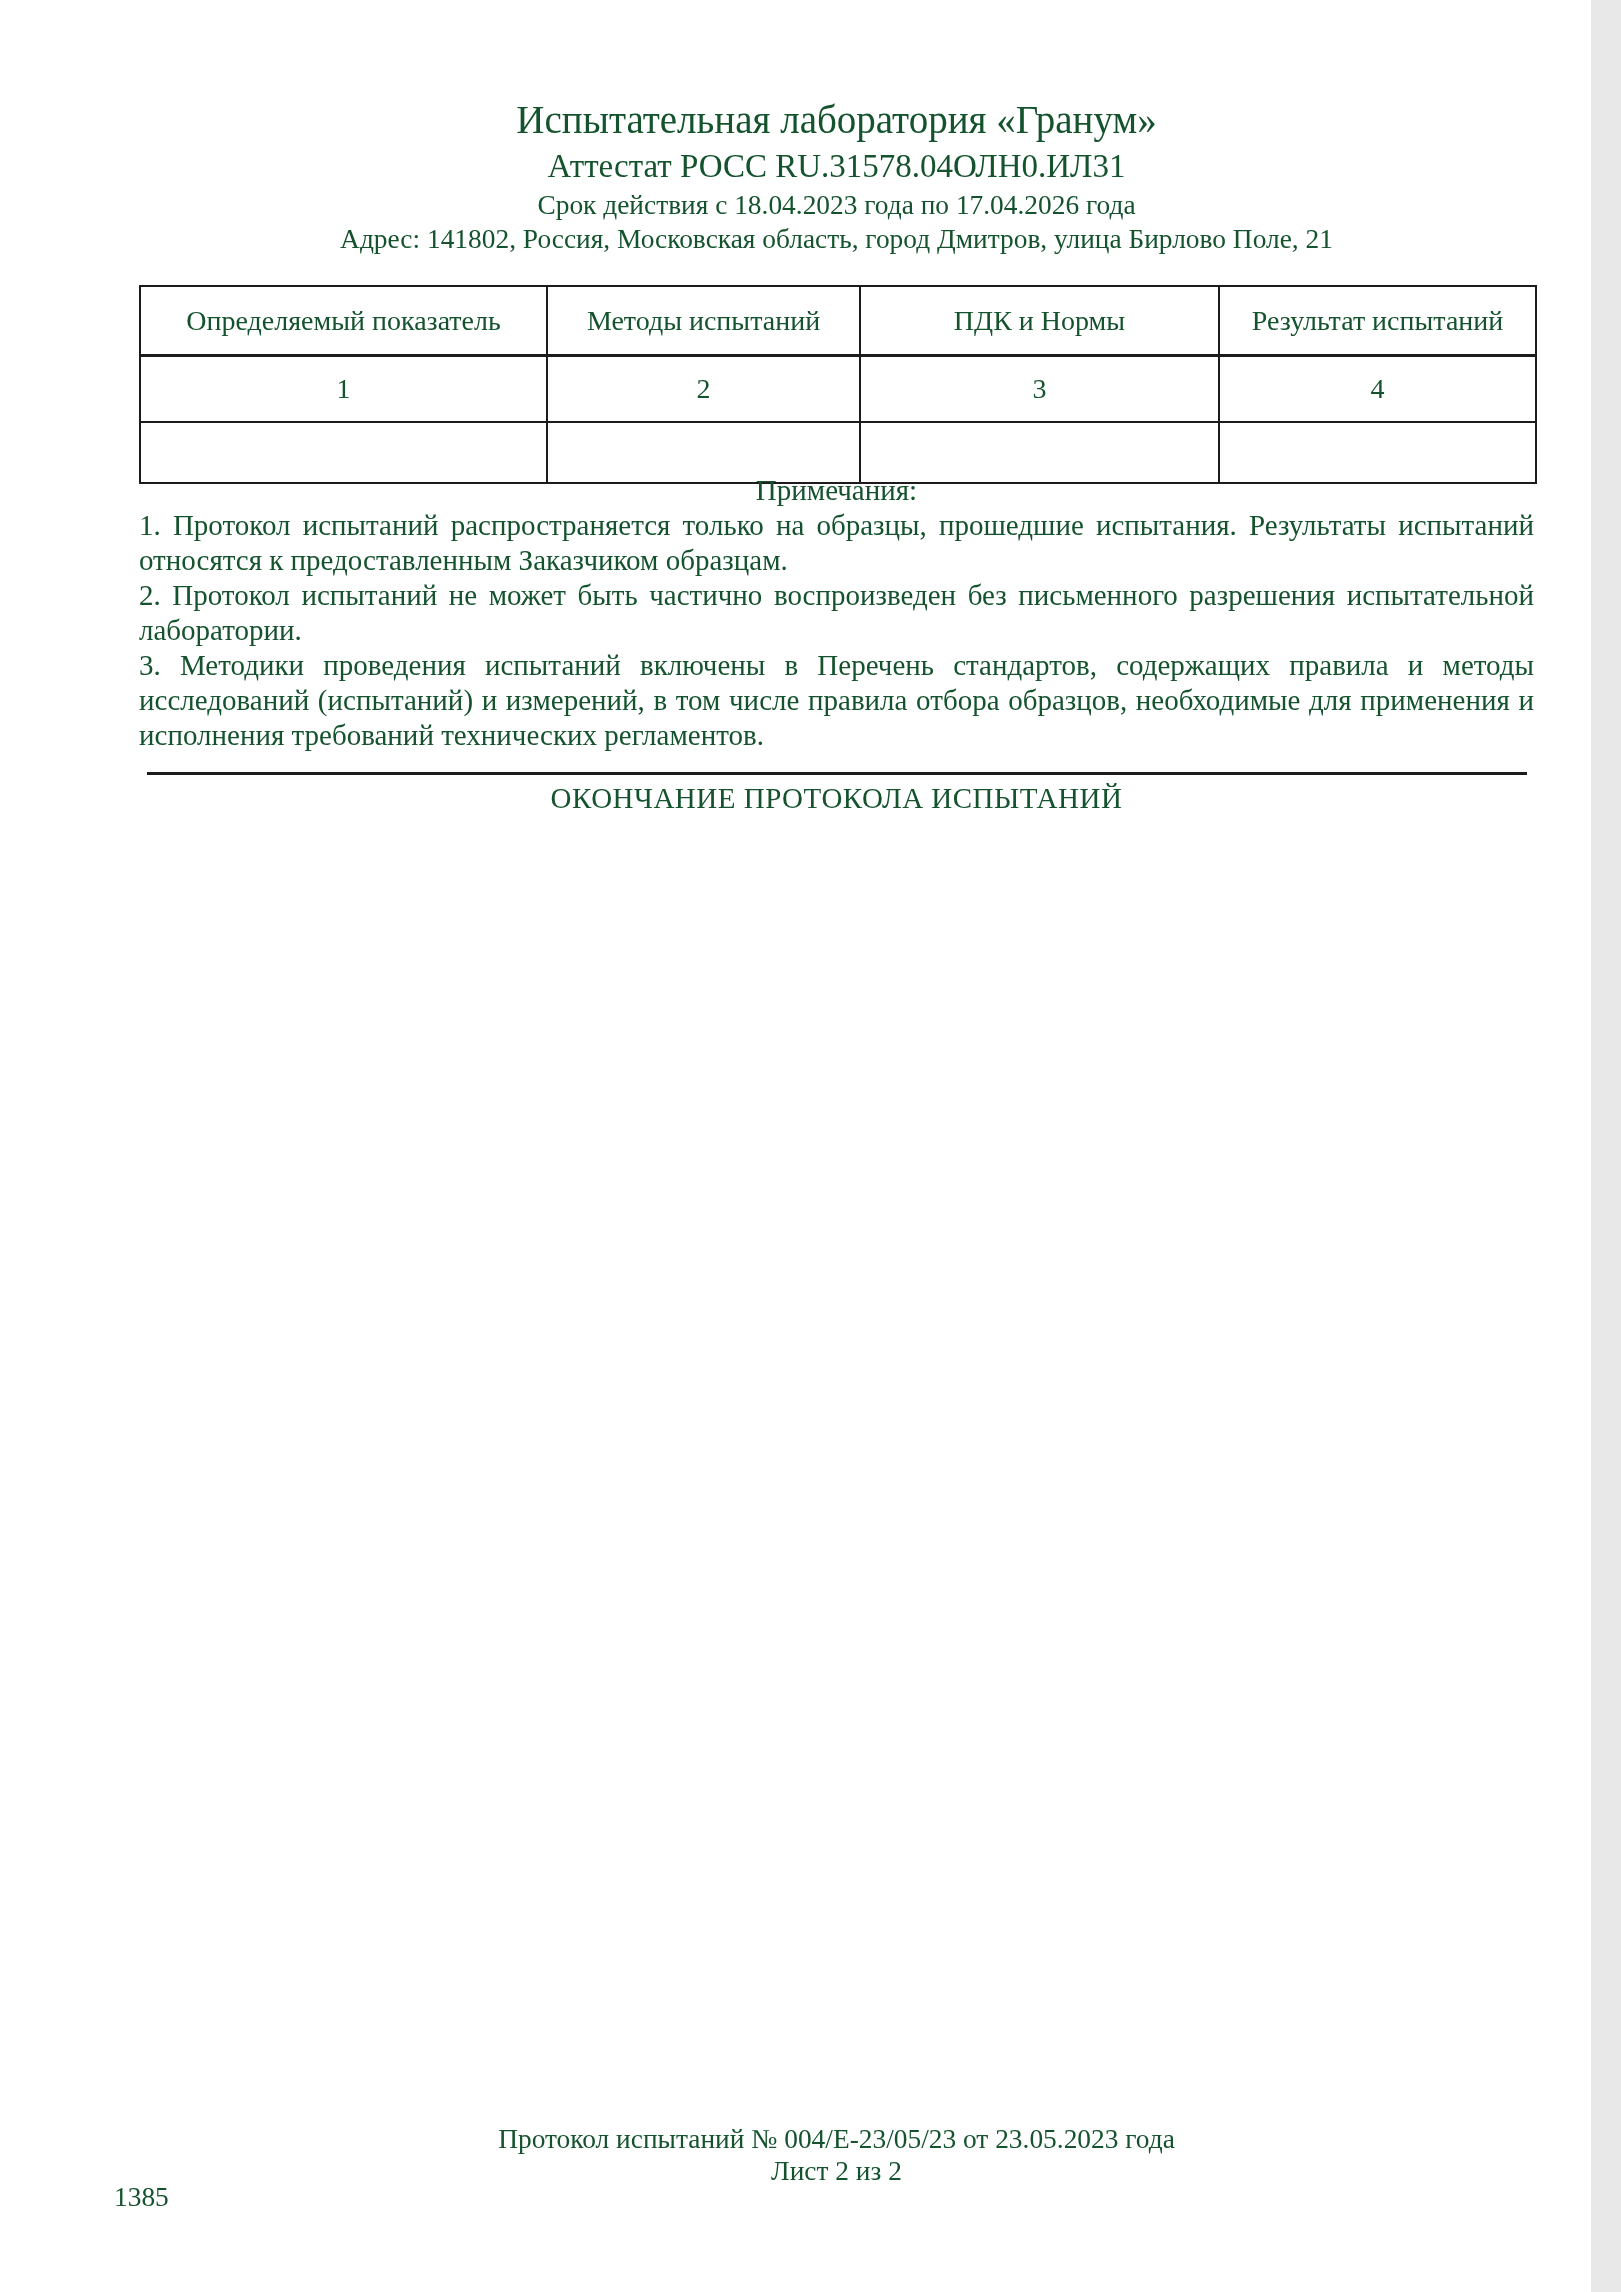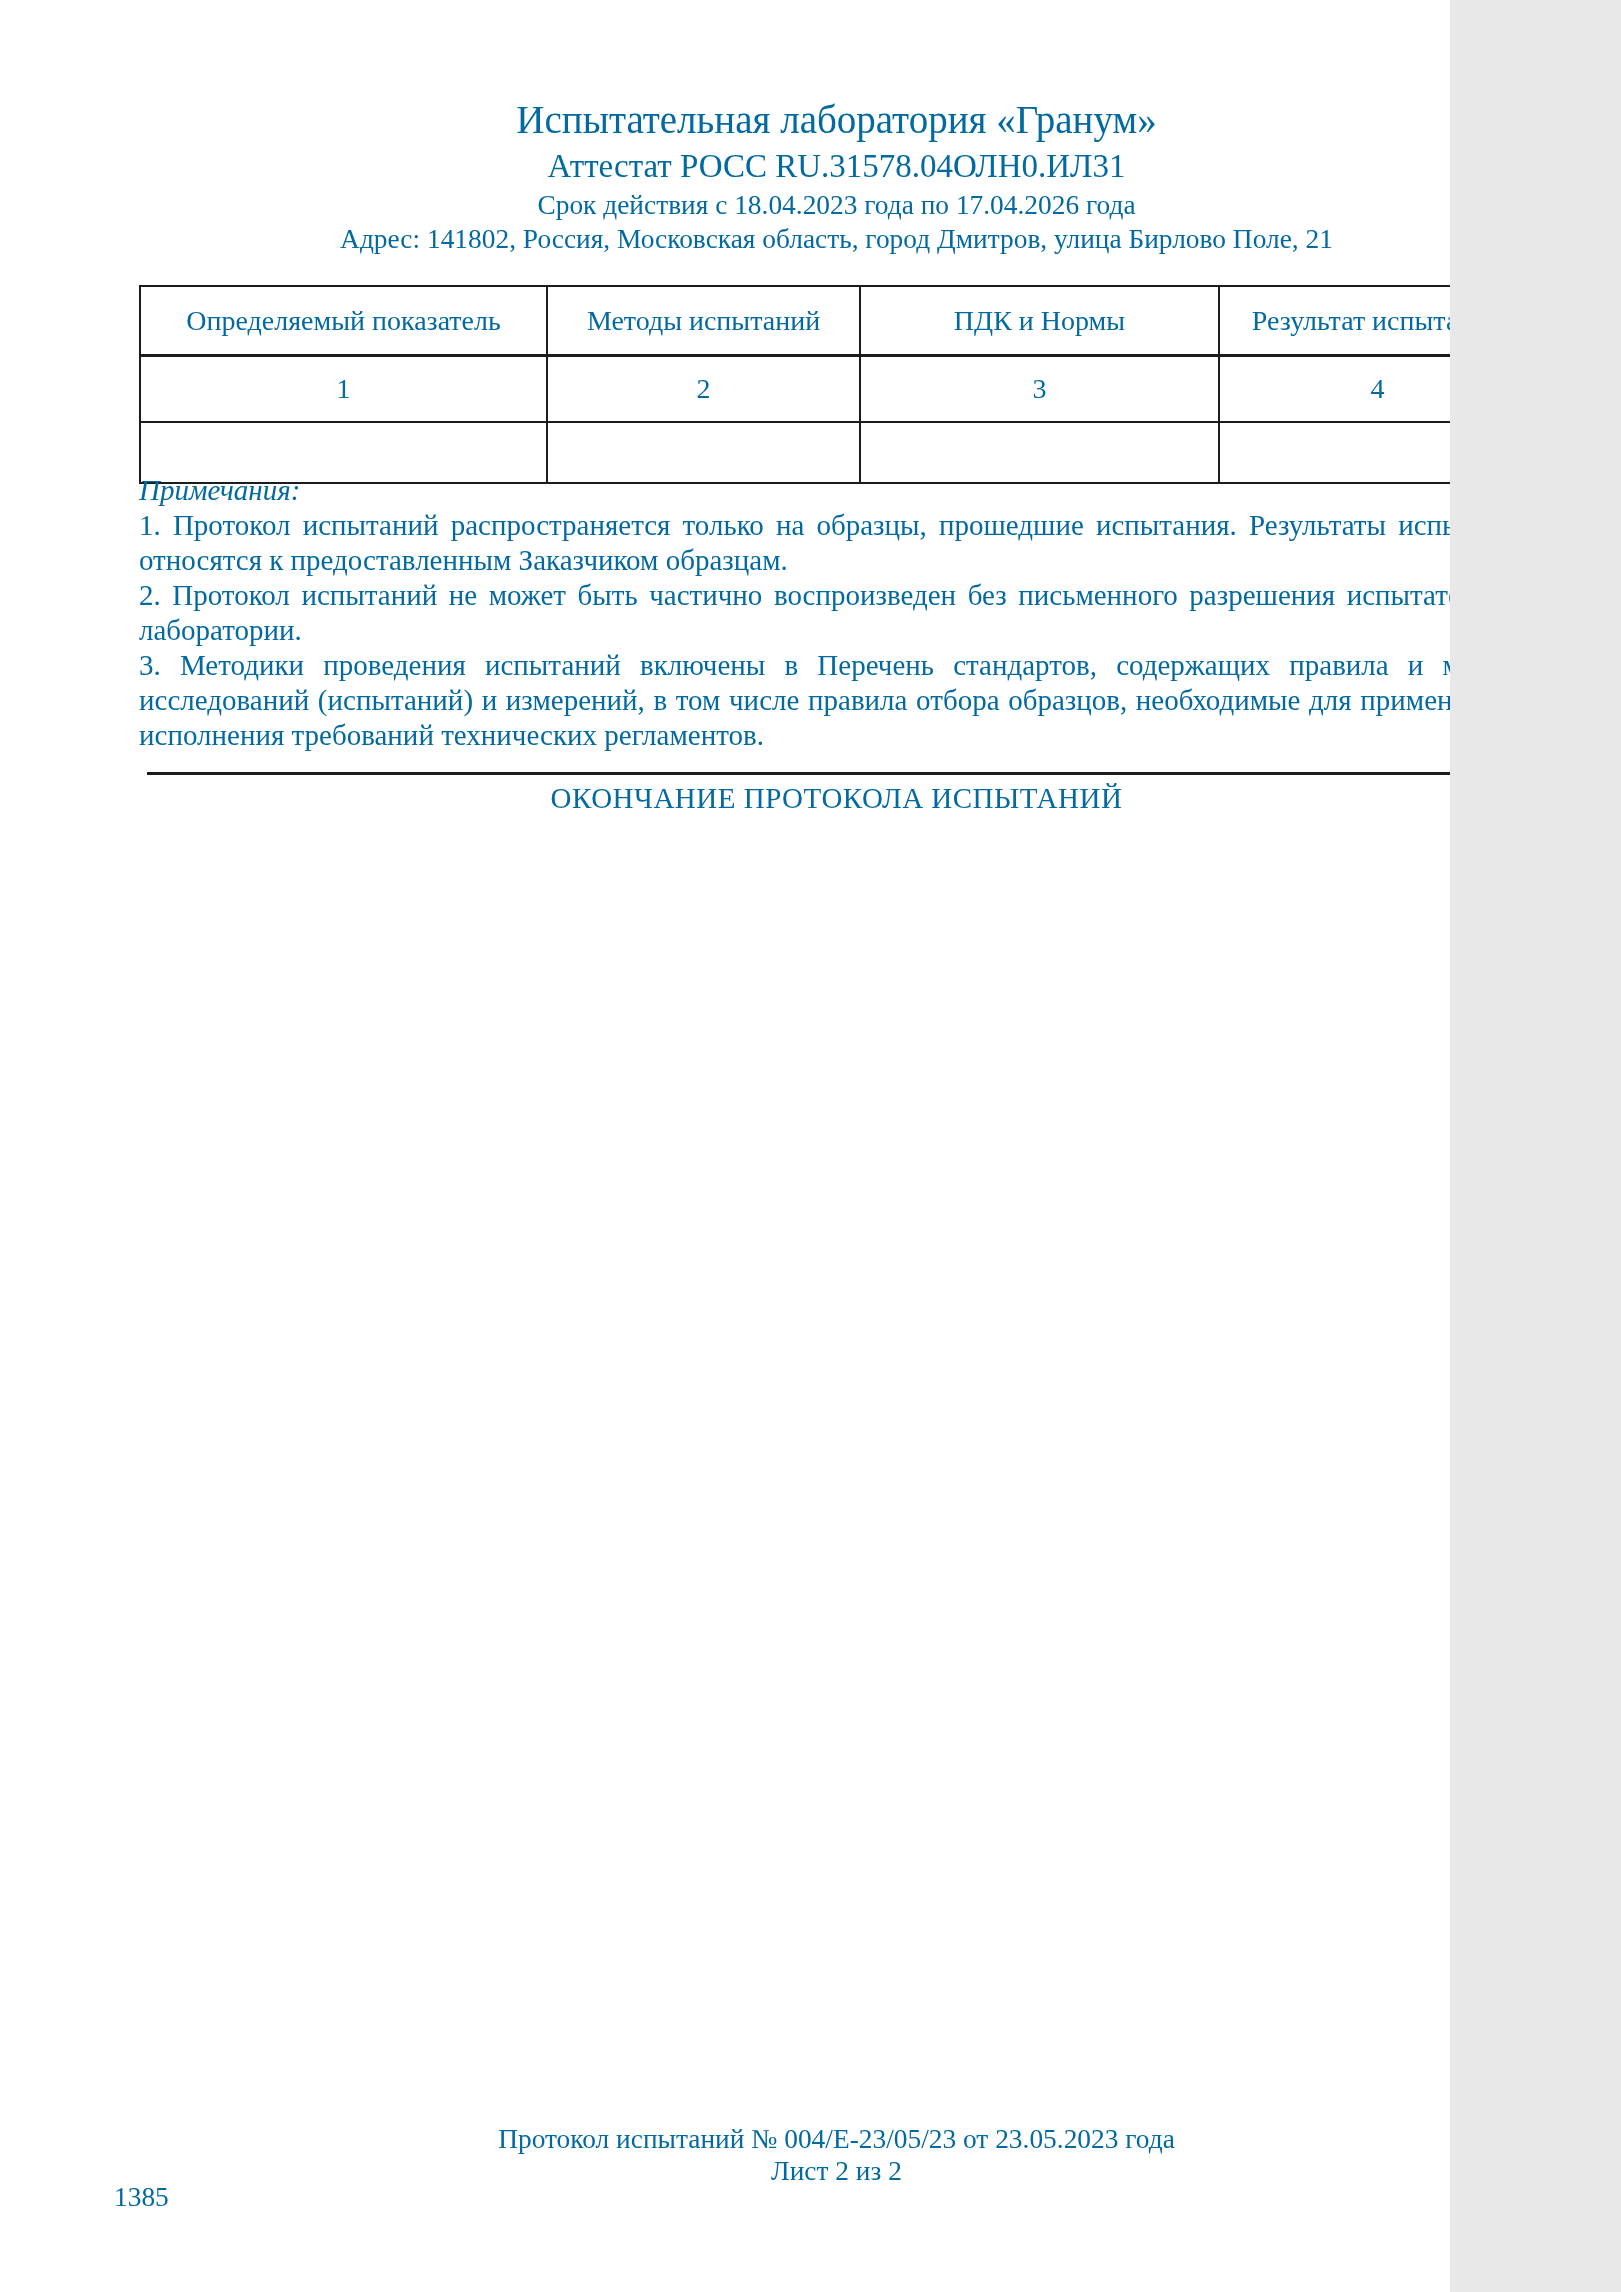--- a/index.html
+++ b/index.html
@@ -2,24 +2,24 @@
 <html lang="ru"><head>
 <meta charset="utf-8">
 <style>
   html, body {
     margin: 0;
     padding: 0;
     background: #e8e8e8;
   }
   .page {
     position: relative;
-    width: 1450px;
+    width: 1591px;
     height: 2293px;
     background: #ffffff;
-    color: #0369a1;
+    color: #14532d;
     font-family: "Liberation Serif", "DejaVu Serif", serif;
     overflow: hidden;
   }
   .content {
     position: absolute;
     left: 139px;
     width: 1395px;
   }
   
   .header-block { top: 96px; text-align: center; }
@@ -69,21 +69,21 @@
   .results-table tr.num-row  td { height: 32px; border-bottom: 2.9px solid #1c1c1c; }
   .results-table tr.empty-row td { height: 27.4px; }
   
   .notes-block { top: 473px; }
   .notes-block p {
     margin: 0;
     font-size: 29px;
     line-height: 35px;
     text-align: justify;
   }
-  .notes-block p.notes-heading { text-align: left; font-style: italic; }
+  .notes-block p.notes-heading { text-align: center; }
   
   .end-divider {
     position: absolute;
     left: 147px;
     top: 772px;
     width: 1380px;
     height: 2.9px;
     background: #1c1c1c;
   }
   .ending-block { top: 781px; text-align: center; font-family: Liberation Serif, serif; }

